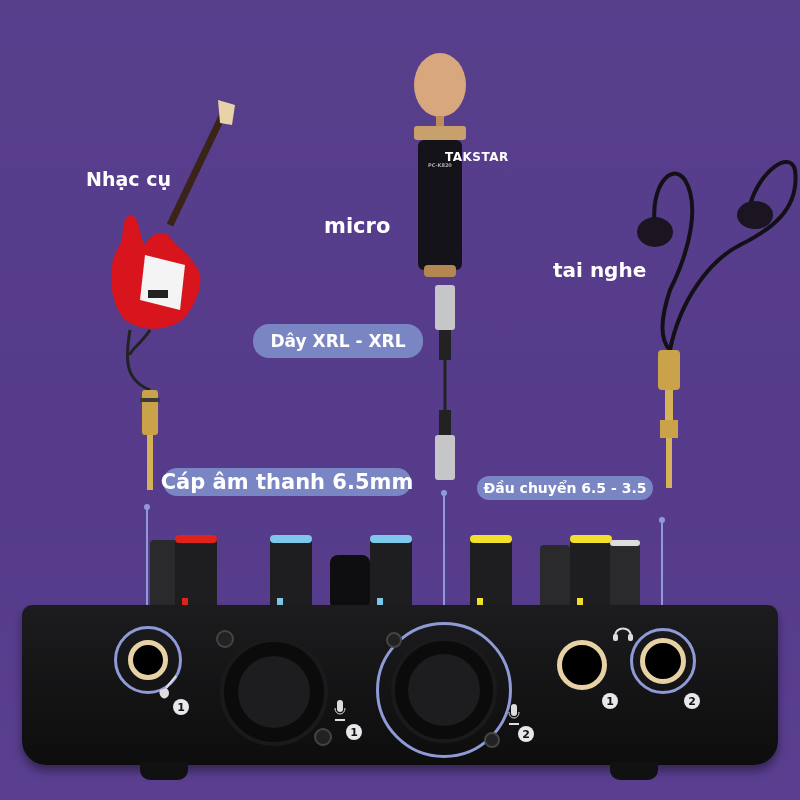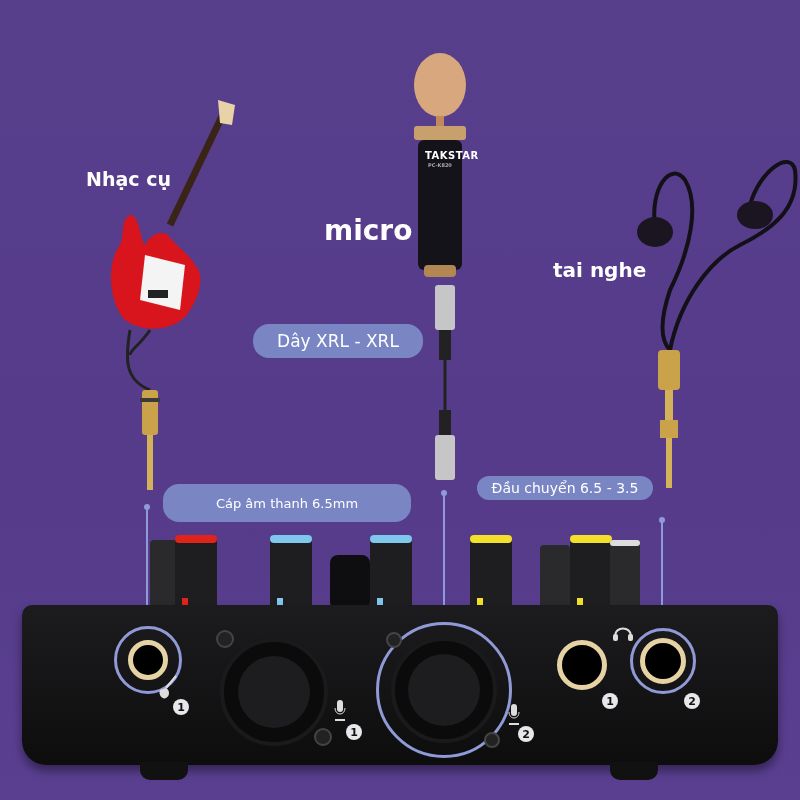--- a/index.html
+++ b/index.html
@@ -1,19 +1,19 @@
 <!DOCTYPE html>
 <html><head>
 <meta charset="utf-8">
 <style>
 *{box-sizing:border-box;margin:0;padding:0}
 body{width:800px;height:800px;overflow:hidden;font-family:"DejaVu Sans","Liberation Sans",sans-serif}
 .stage{position:relative;width:800px;height:800px;background:linear-gradient(180deg,#583f8c 0%,#553b8a 60%,#5a3f90 100%)}
 .lbl{position:absolute;color:#fff;font-weight:700;white-space:nowrap}
-.pill{position:absolute;background:#7a86c4;color:#fff;border-radius:16px;white-space:nowrap;display:flex;align-items:center;justify-content:center;font-weight:400}
+.pill{position:absolute;background:#7a86c4;color:#fff;border-radius:16px;white-space:nowrap;display:flex;align-items:center;justify-content:center;font-weight:700}
 .vline{position:absolute;width:2px;background:#8f9ad6}
 .dot{position:absolute;width:6px;height:6px;border-radius:50%;background:#8f9ad6}
 svg{position:absolute;overflow:visible}
 .num{position:absolute;width:16px;height:16px;border-radius:50%;background:#e8e8ec;color:#111;font-size:11px;font-weight:bold;display:flex;align-items:center;justify-content:center}
 </style>
 </head>
 <body>
 
 <div class="stage">
 
@@ -33,23 +33,23 @@
   </svg>
   <div class="lbl" style="left:86px;top:168px;font-size:19px">Nhạc cụ</div>
 
   <svg style="left:400px;top:50px" width="80" height="230" viewBox="0 0 80 230">
     <ellipse cx="40" cy="35" rx="26" ry="32" fill="#d9a77e"></ellipse>
     <rect x="36" y="66" width="8" height="10" fill="#c18a5a"></rect>
     <rect x="14" y="76" width="52" height="14" rx="3" fill="#c8a06c"></rect>
     <rect x="18" y="90" width="44" height="130" rx="6" fill="#15131a"></rect>
     <rect x="24" y="215" width="32" height="12" rx="4" fill="#b28752"></rect>
   </svg>
-  <div class="lbl" style="left:425px;top:150px;font-size:10px;font-weight:bold;letter-spacing:.5px">TAKSTAR</div>
+  <div class="lbl" style="left:445px;top:150px;font-size:12px;font-weight:bold;letter-spacing:.5px">TAKSTAR</div>
   <div class="lbl" style="left:428px;top:162px;font-size:5px;color:#aaa">PC-K820</div>
-  <div class="lbl" style="left:324px;top:214px;font-size:28px">micro</div>
+  <div class="lbl" style="left:324px;top:214px;font-size:21px">micro</div>
   <svg style="left:425px;top:280px" width="40" height="205" viewBox="0 0 40 205">
     <rect x="10" y="5" width="20" height="45" rx="3" fill="#c6c6c8"></rect>
     <rect x="14" y="50" width="12" height="30" fill="#222"></rect>
     <line x1="20" y1="80" x2="20" y2="130" stroke="#222" stroke-width="3"></line>
     <rect x="14" y="130" width="12" height="25" fill="#222"></rect>
     <rect x="10" y="155" width="20" height="45" rx="3" fill="#c6c6c8"></rect>
   </svg>
 
   <svg style="left:630px;top:150px" width="170" height="360" viewBox="0 0 170 360">
     <path d="M25 75 C20 40 40 10 55 30 C70 55 60 100 40 140 C30 170 30 190 40 200" stroke="#141018" stroke-width="4" fill="none"></path>
@@ -57,21 +57,21 @@
     <ellipse cx="25" cy="82" rx="18" ry="15" fill="#1a1520"></ellipse>
     <ellipse cx="125" cy="65" rx="18" ry="14" fill="#1a1520"></ellipse>
     <rect x="28" y="200" width="22" height="40" rx="4" fill="#c9a24a"></rect>
     <rect x="35" y="240" width="8" height="30" fill="#d4b25a"></rect>
     <rect x="30" y="270" width="18" height="18" fill="#c9a24a"></rect>
     <rect x="36" y="288" width="6" height="50" fill="#d4b25a"></rect>
   </svg>
   <div class="lbl" style="left:553px;top:258px;font-size:20px">tai nghe</div>
 
   <div class="pill" style="left:253px;top:324px;width:170px;height:34px;font-size:17px">Dây XRL - XRL</div>
-  <div class="pill" style="left:163px;top:484px;width:248px;height:38px;font-size:13px">Cáp âm thanh 6.5mm</div>
+  <div class="pill" style="left:163px;top:468px;width:248px;height:28px;font-size:21px">Cáp âm thanh 6.5mm</div>
   <div class="pill" style="left:477px;top:476px;width:176px;height:24px;font-size:14px">Đầu chuyển 6.5 - 3.5</div>
 
   <div class="dot" style="left:144px;top:504px"></div>
   <div class="vline" style="left:146px;top:508px;height:115px"></div>
   <div class="dot" style="left:441px;top:490px"></div>
   <div class="vline" style="left:443px;top:494px;height:130px"></div>
   <div class="dot" style="left:659px;top:517px"></div>
   <div class="vline" style="left:661px;top:521px;height:108px"></div>
 
   <svg style="left:130px;top:530px" width="520" height="80" viewBox="0 0 520 80">

